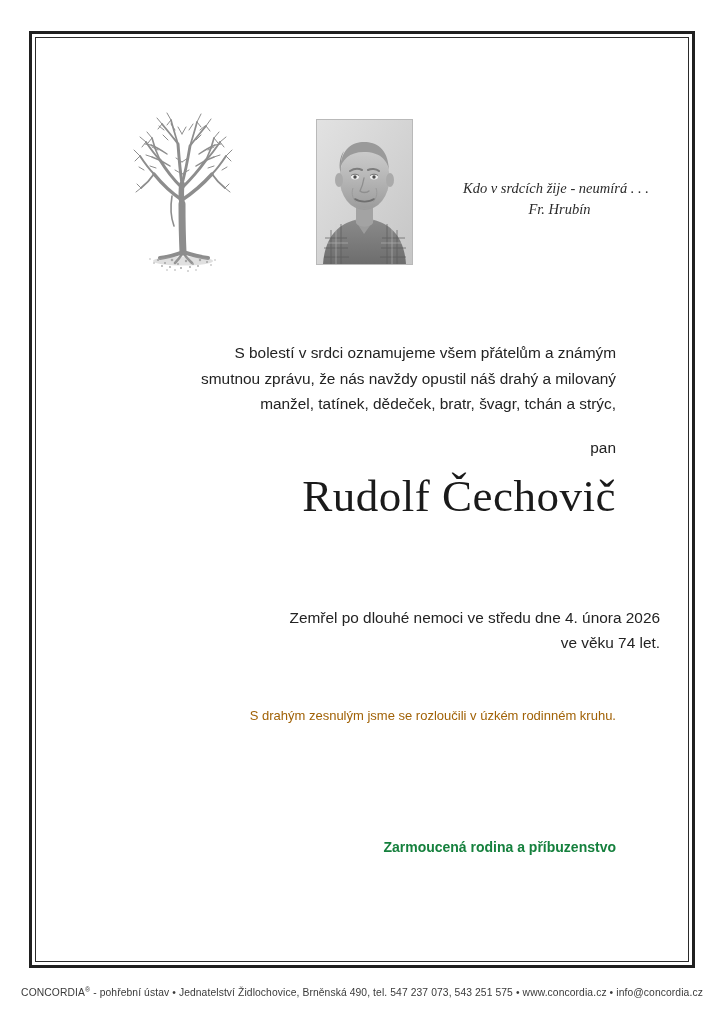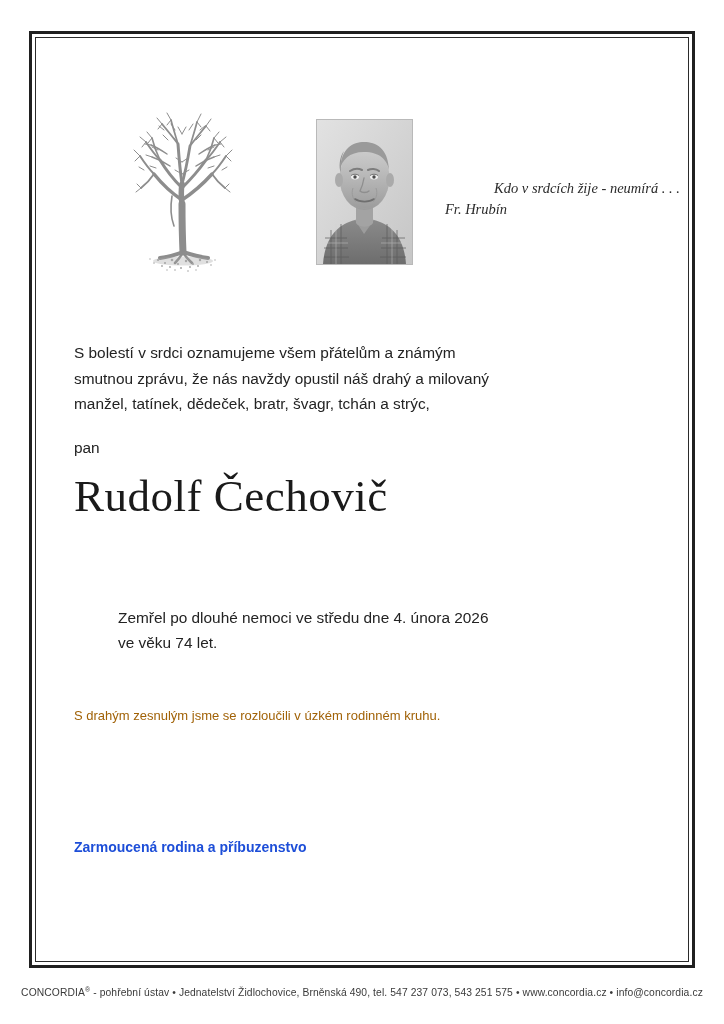--- a/index.html
+++ b/index.html
@@ -71,30 +71,29 @@
     position: absolute;
     left: 410px;
     top: 78px;
     width: 235px;
     font-family: "Liberation Serif", serif;
     font-style: italic;
     font-size: 14.5px;
     color: #2a2a2a;
     line-height: 1.45;
   }
-  #memorial-quote .quote-line { text-align: right; padding-left: 18px; }
-  #memorial-quote .quote-author { text-align: left; padding-right: 6px; }
+  #memorial-quote .quote-line { text-align: left; padding-left: 18px; }
+  #memorial-quote .quote-author { text-align: center; padding-right: 6px; }
 
   
   .body-block {
     position: absolute;
     left: 35px;
     width: 581px;
-    text-align: left;
-    padding-left: 39px;
+    text-align: right;
   }
 
   #announcement-text {
     top: 340px;
     font-size: 15.4px;
     line-height: 25.5px;
     color: #232323;
   }
   #announcement-text .pan-line { margin-top: 18px; }
 
@@ -119,21 +118,21 @@
     top: 703px;
     font-size: 13px;
     line-height: 25px;
     color: #a16207;
   }
 
   #family-signature {
     top: 839px;
     font-size: 14px;
     font-weight: bold;
-    color: #1d4ed8;
+    color: #15803d;
   }
 
   
   #footer {
     position: absolute;
     left: 0;
     top: 986px;
     width: 724px;
     text-align: center;
     font-size: 10.3px;

